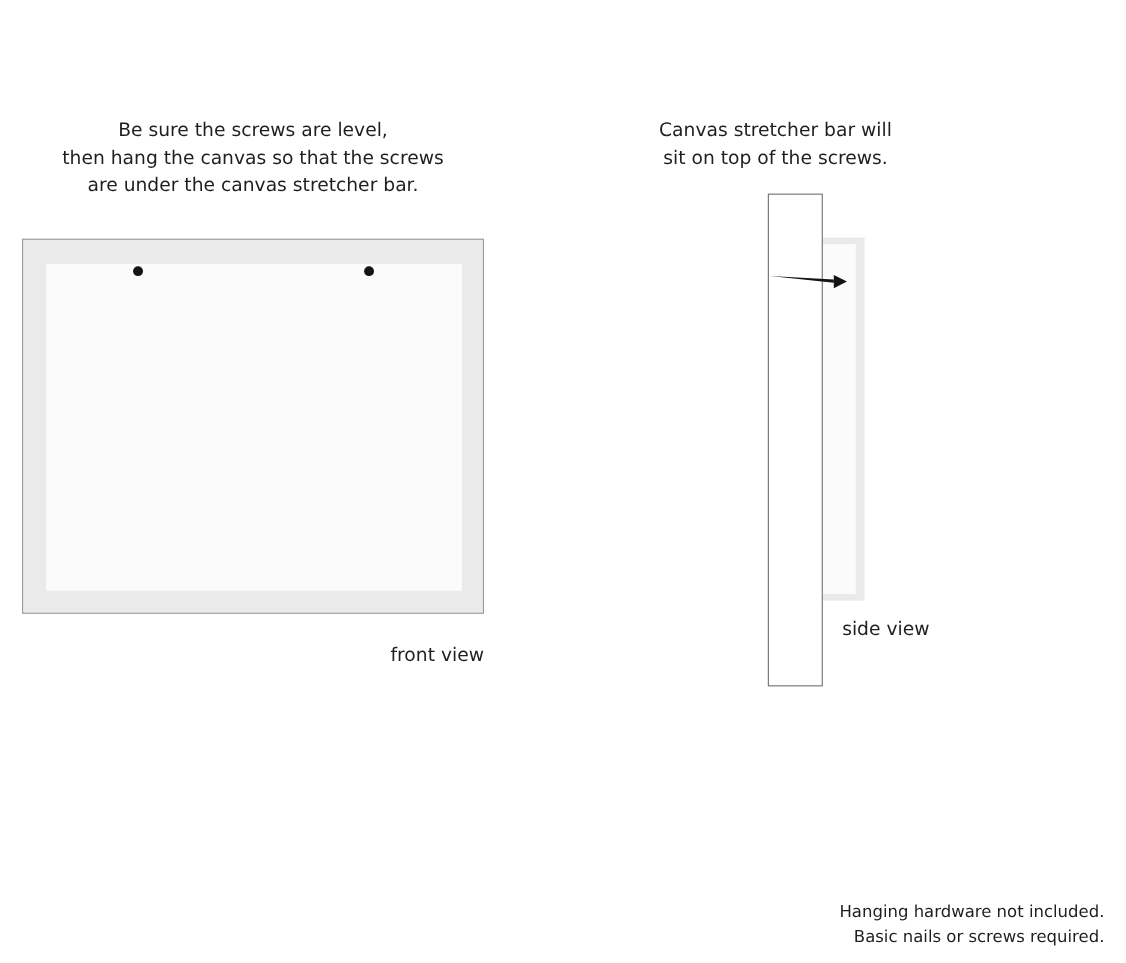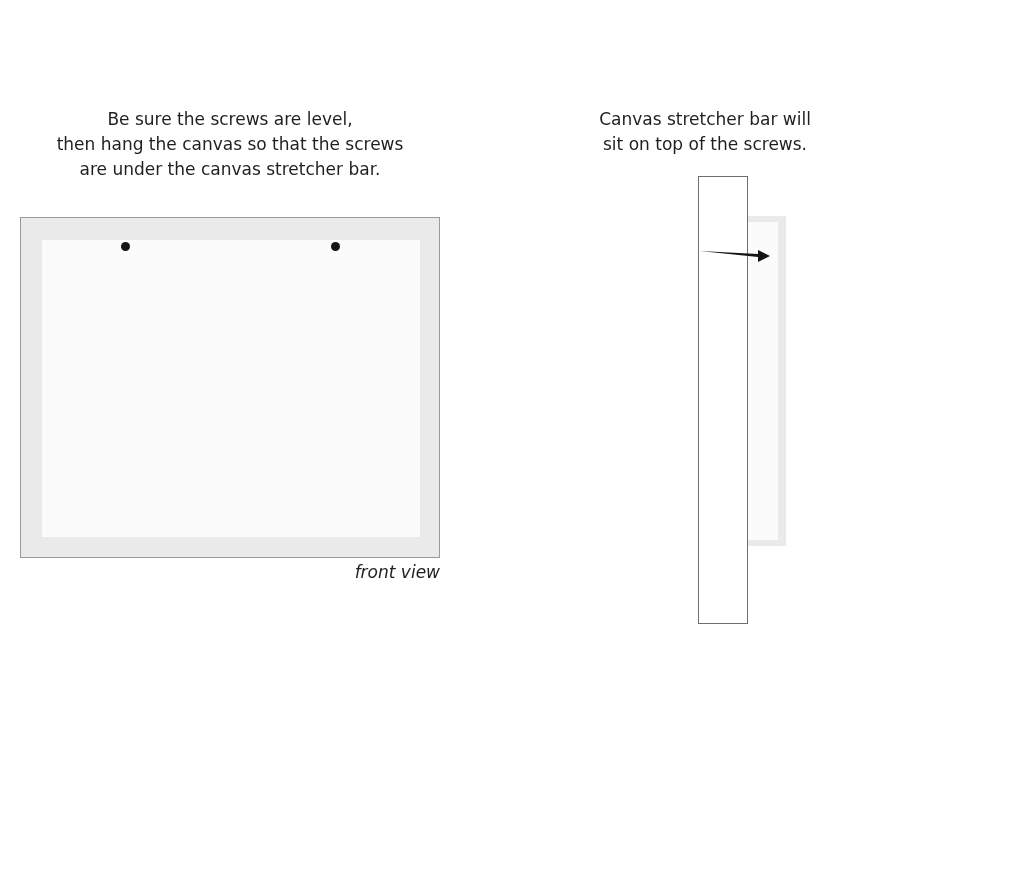--- a/index.html
+++ b/index.html
@@ -84,23 +84,22 @@
   #screw-right { left: 310px; top: 24px; }
 
   .view-label {
     position: absolute;
     font-size: 17px;
     color: #1f1f1f;
     text-align: right;
   }
   #front-view-label {
     left: 240px;
-    top: 562px;
+    top: 586px;
     width: 200px;
-    font-style: italic;
   }
   #side-view-label {
     left: 660px;
     top: 562px;
     width: 185px;
   }
 
   
   #side-view {
     position: absolute;
@@ -178,15 +177,18 @@
 
   <div id="side-view">
     <div id="side-canvas-outer"></div>
     <div id="side-canvas-inner"></div>
     <div id="side-wall"></div>
     <svg id="side-screw" viewBox="0 0 100 16">
       <path d="M2,3 L60,9 L60,6 L2,3 Z" fill="#141414"></path>
       <path d="M60,2 L60,14 L72,8 Z" fill="#141414"></path>
     </svg>
   </div>
+  <div class="view-label" id="side-view-label">side view</div>
 
+  <div id="footer-note">Hanging hardware not included.
+Basic nails or screws required.</div>
 
 </div>
 
 </body></html>

